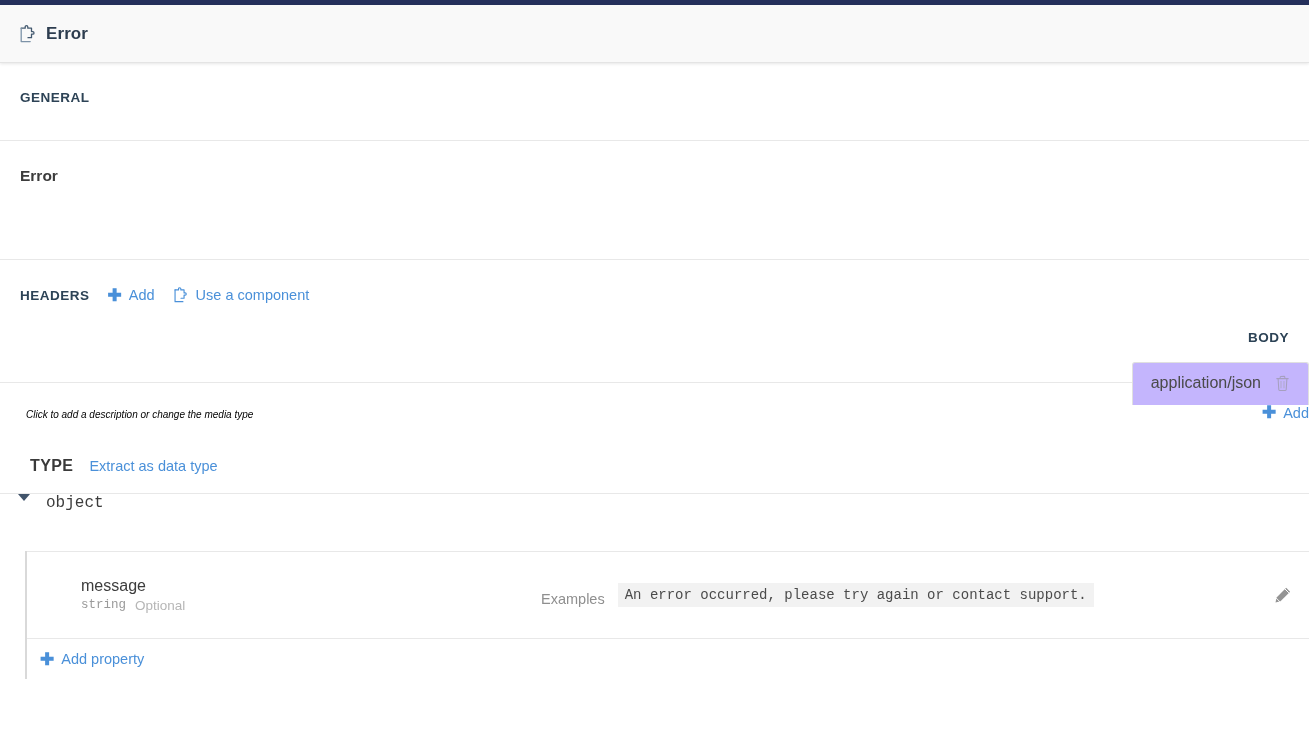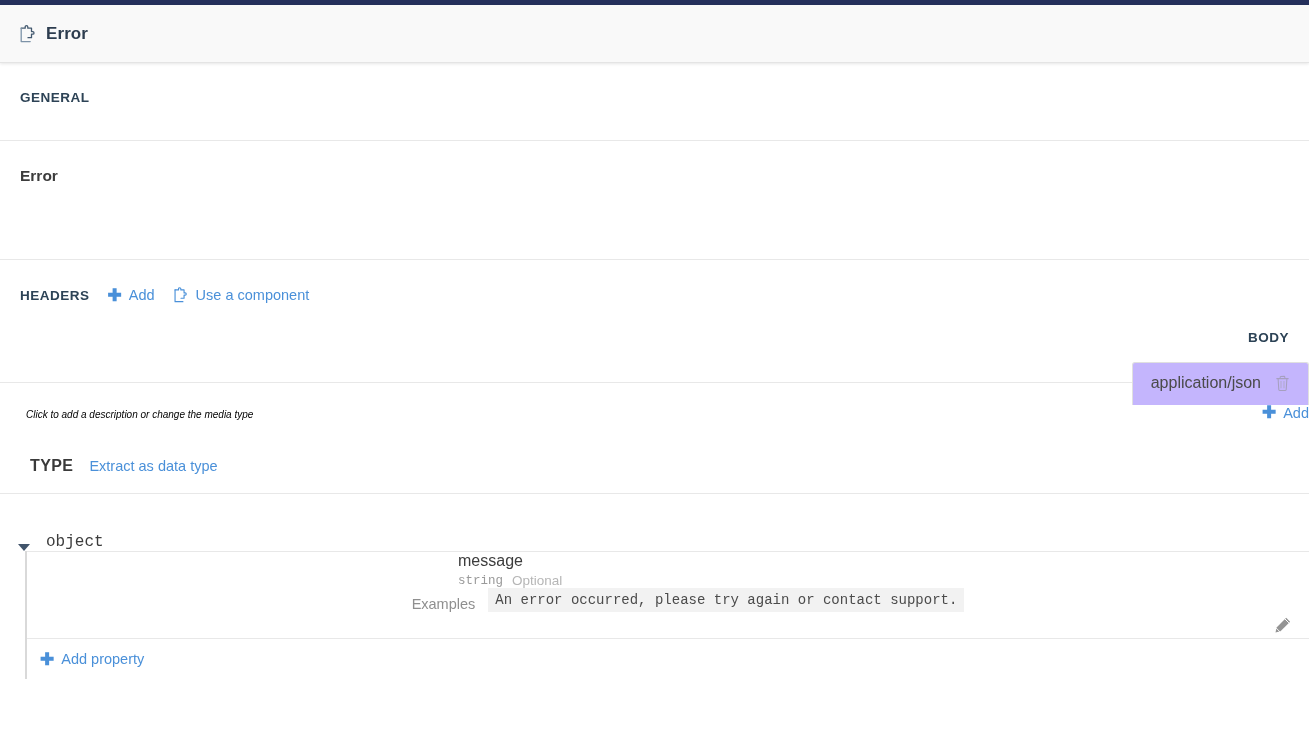--- a/index.html
+++ b/index.html
@@ -180,21 +180,21 @@
   .type-label {
     font-size: 16px;
     font-weight: bold;
     color: #3a3a3a;
     letter-spacing: 0.4px;
   }
 
   
   .object-row {
     display: flex;
-    align-items: flex-end;
+    align-items: flex-start;
     height: 57px;
     padding-left: 18px;
     gap: 16px;
   }
   .caret {
     width: 0;
     height: 0;
     border-left: 6px solid transparent;
     border-right: 6px solid transparent;
     border-top: 7px solid #41546b;
@@ -220,34 +220,33 @@
     background: #d9d9d9;
   }
 
   .prop-row {
     display: flex;
     align-items: center;
     height: 86px;
     padding-left: 55px;
     padding-right: 14px;
     position: relative;
-    flex-direction: column;
   }
   .prop-main {
     flex: 0 0 auto;
     min-width: 460px;
   }
   .prop-name {
     font-size: 16px;
     color: #3c3c3c;
     margin-bottom: 3px;
   }
   .prop-meta {
     display: flex;
-    align-items: center;
+    align-items: flex-start;
     gap: 9px;
   }
   .prop-type {
     font-family: "Liberation Mono", monospace;
     font-size: 12.5px;
     color: #9a9a9a;
   }
   .prop-optional {
     font-size: 13.5px;
     color: #b6b6b6;

